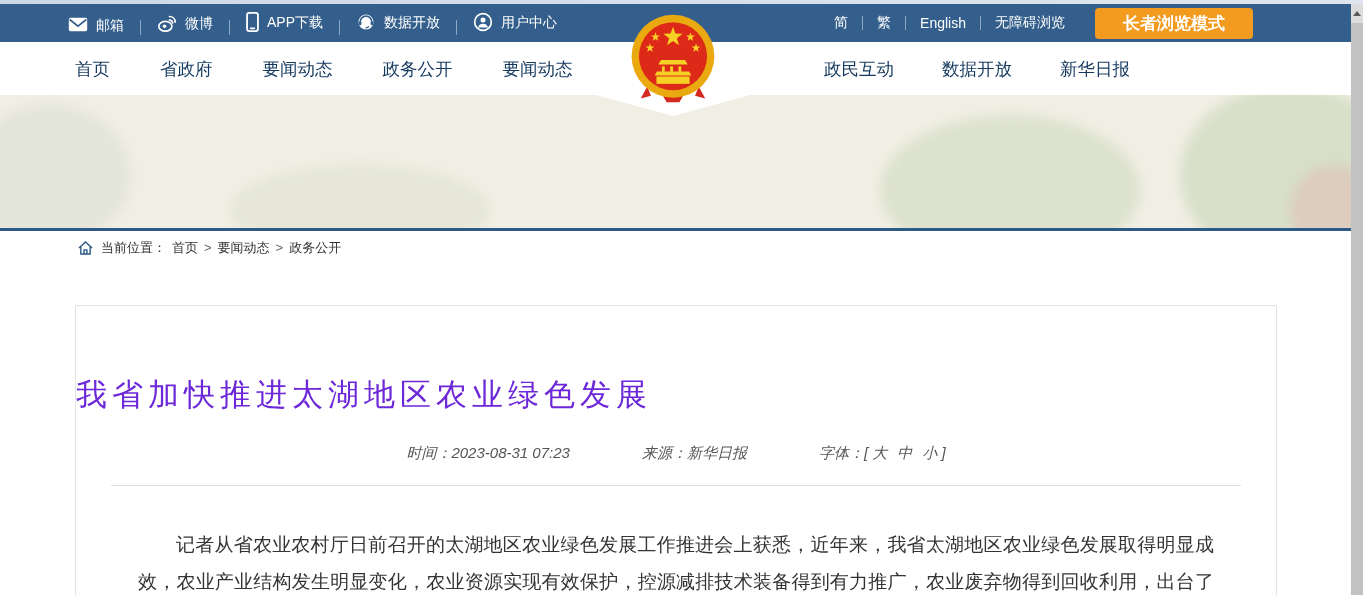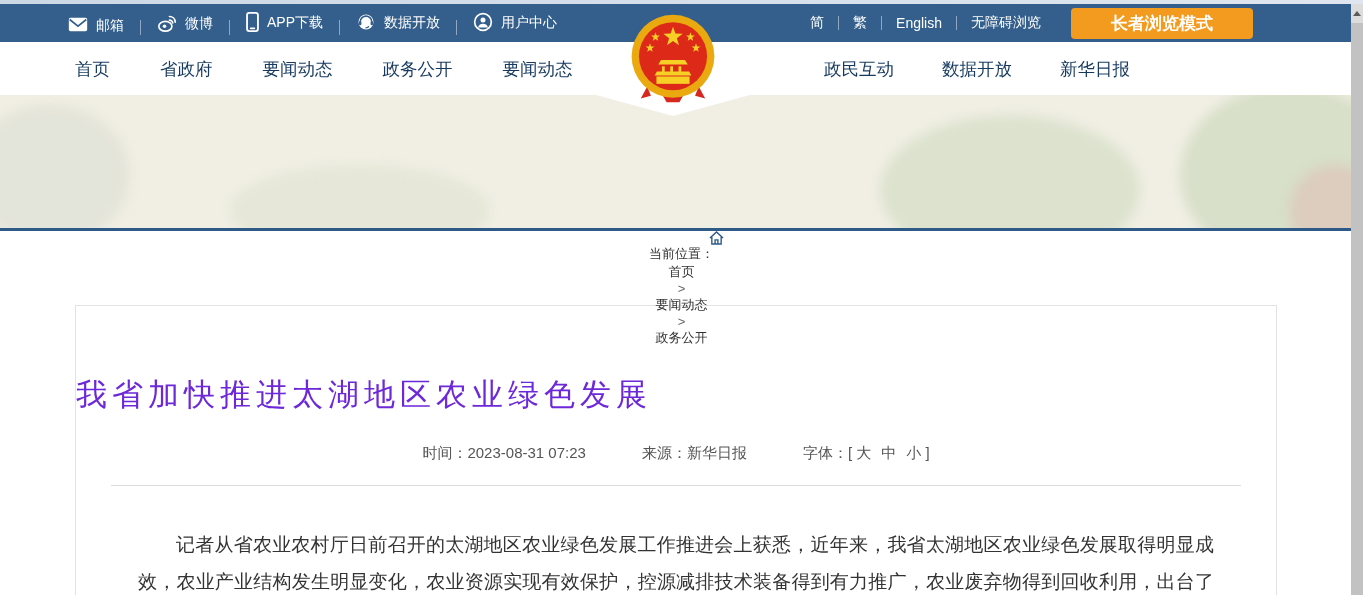--- a/index.html
+++ b/index.html
@@ -19,21 +19,21 @@
   
   .topbar { position:absolute; top:4px; left:0; width:1363px; height:38px;
     background:#345f8c; display:flex; align-items:center; color:#fff; font-size:14px; z-index:5; }
   .topbar-left { display:flex; align-items:flex-end; margin-left:68px; }
   .topbar-right { display:flex; align-items:center; margin-left:auto; margin-right:110px; }
   .tb-item { display:flex; align-items:center; gap:8px; cursor:pointer; white-space:nowrap; }
   .tb-sep { width:1px; height:15px; background:rgba(255,255,255,.45); margin:0 16px; }
   .lang-sep { width:1px; height:14px; background:rgba(255,255,255,.45); margin:0 14px; }
   .lang-item { cursor:pointer; white-space:nowrap; }
   .elder-btn { margin-left:30px; background:#f39b1f; color:#fff; border:none;
-    font-family:inherit; font-size:17px; font-weight:bold; height:31px; padding:0 40px;
+    font-family:inherit; font-size:17px; font-weight:bold; height:31px; padding:0 28px;
     border-radius:4px; cursor:pointer; white-space:nowrap; }
 
   
   .mainnav { position:absolute; top:42px; left:0; width:1363px; height:53px;
     background:#fff; z-index:4; }
   .nav-group { position:absolute; top:0; height:53px; display:flex; align-items:center; }
   .nav-left { left:75px; gap:50px; }
   .nav-right { left:824px; gap:48px; }
   .nav-item { font-size:17.5px; color:#15395f; cursor:pointer; white-space:nowrap; }
 
@@ -65,34 +65,34 @@
     padding:0 14px 0 20px; background:transparent; }
   .search-input { flex:1; border:none; outline:none; background:transparent;
     font-family:inherit; font-size:15px; color:#555; }
   .search-input::placeholder { color:#8f8f8f; }
   .search-btn { background:none; border:none; cursor:pointer; padding:2px; display:flex; }
 
   .blue-line { position:absolute; top:228px; left:0; width:1363px; height:3px; background:#2d5a87; z-index:3; }
 
   
   .breadcrumb { position:absolute; top:231px; left:0; width:1363px; height:33px;
-    background:#fff; display:flex; align-items:center; font-size:13px; color:#333; z-index:2;flex-direction:column; }
+    background:#fff; display:flex; align-items:center; font-size:13px; color:#333; z-index:2; }
   .bc-home { margin-left:78px; margin-right:8px; display:flex; }
   .bc-label { white-space:nowrap; }
   .bc-link { color:#333; cursor:pointer; white-space:nowrap; margin:0 6px; }
   .bc-sep { color:#666; }
 
   
   .content-bg { position:absolute; top:264px; left:0; width:1363px; height:331px; background:#fff; }
   .card { position:absolute; top:305px; left:75px; width:1202px; height:310px;
     background:#fff; border:1px solid #e3e3e3; border-bottom:none; }
   .art-title { margin-top:68px; text-align:left; font-size:31px; font-weight:500;
     color:#6d28d9; letter-spacing:5px; }
   .meta-row { margin-top:28px; display:flex; justify-content:center; align-items:center;
-    gap:56px; font-size:15px; color:#555; }
+    gap:72px; font-size:15px; color:#555;font-style:italic; }
   .meta-item { white-space:nowrap; }
   .font-sizes { display:inline-flex; gap:10px; }
   .font-size-link { cursor:pointer; color:#555; }
   .meta-divider { margin:22px 35px 0 35px; border-top:1px solid #ddd; height:0; }
   .art-body { margin:40px 62px 0 62px; font-size:19px; line-height:37px; color:#333;
     text-align:justify; text-indent:2em; }
 </style>
 </head>
 <body>
 

